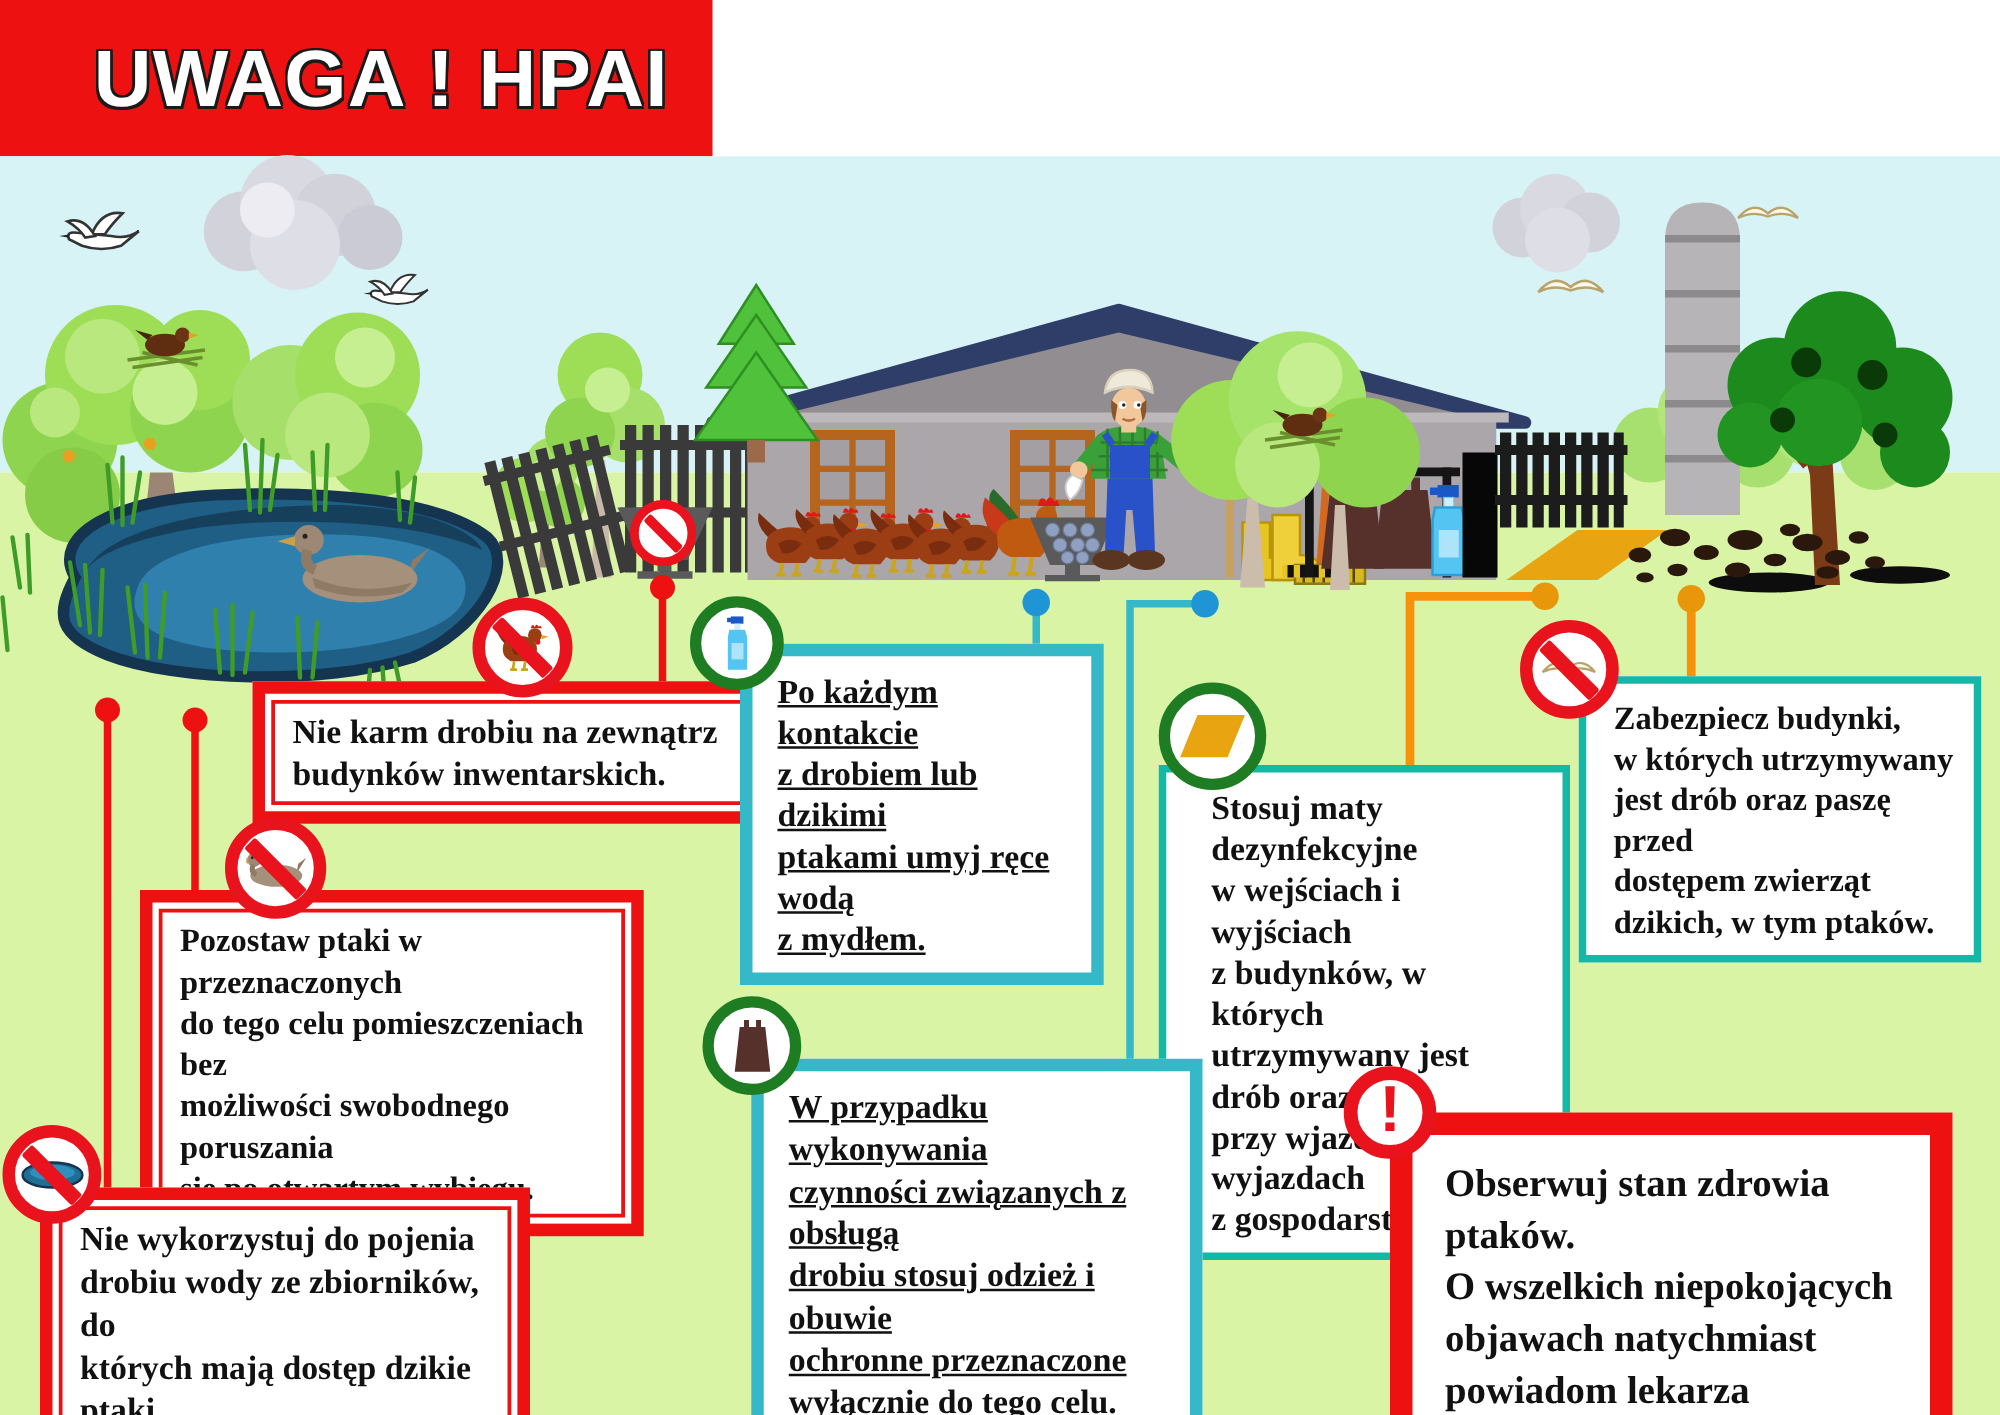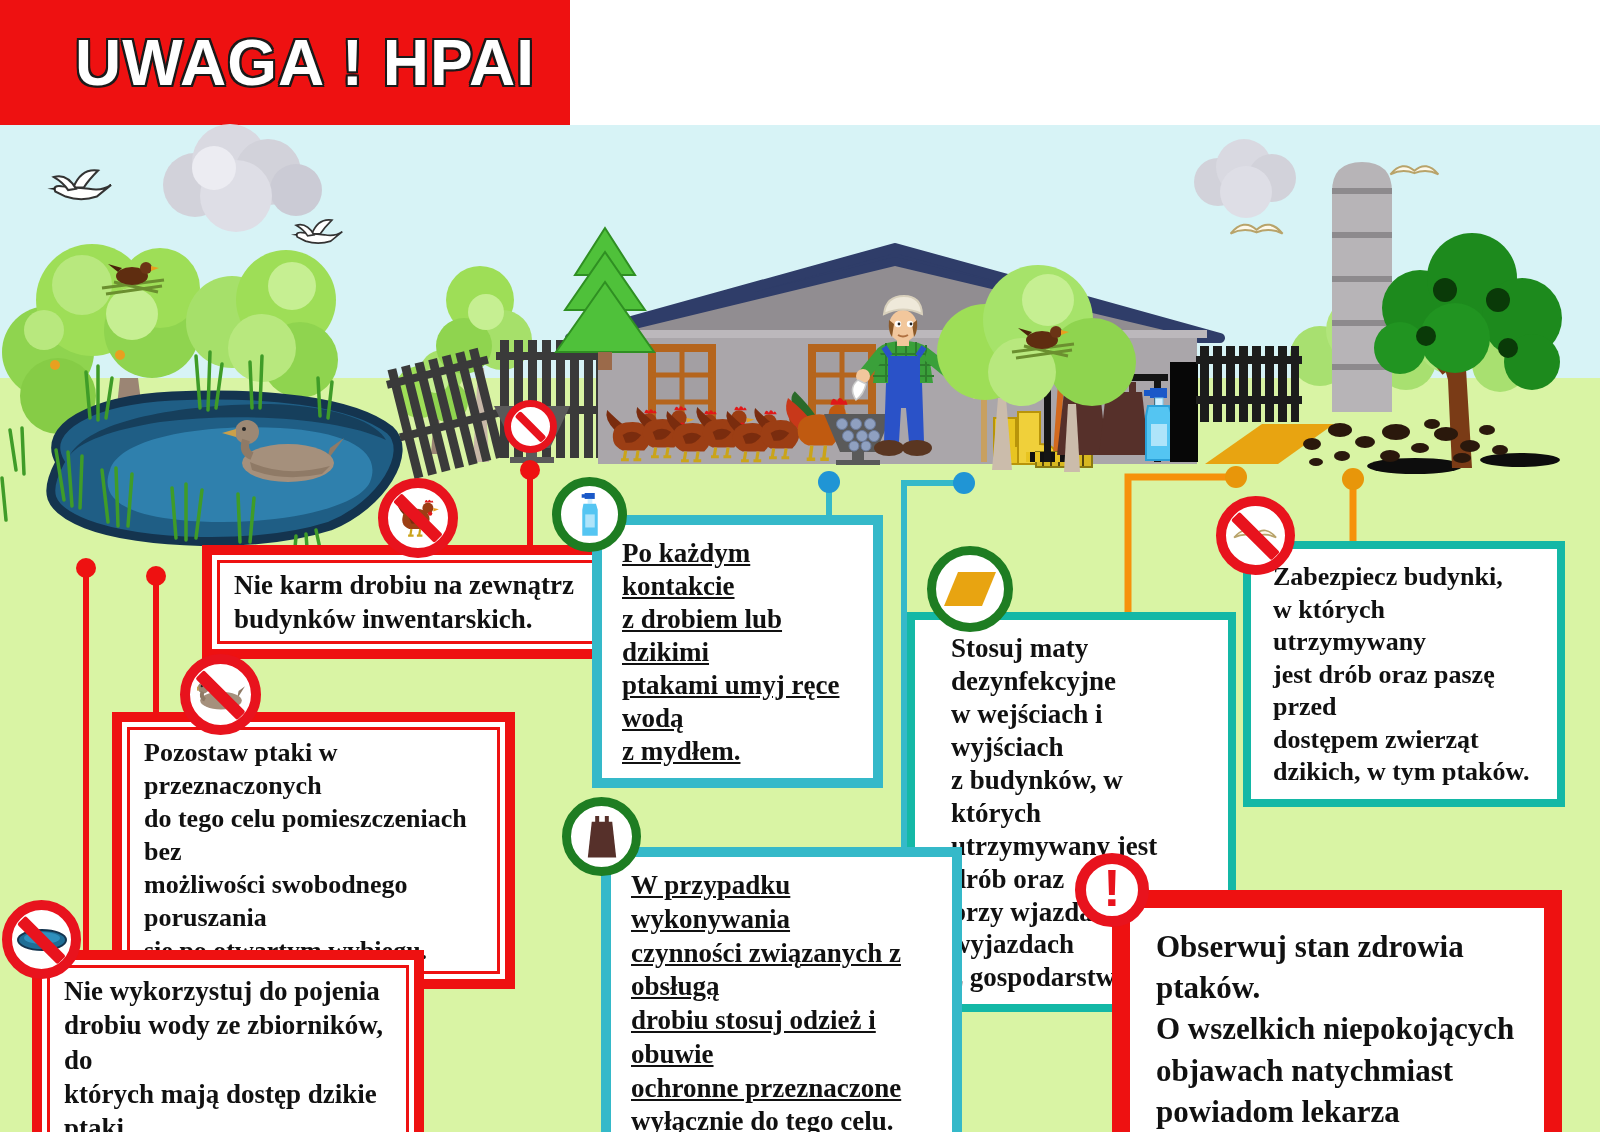--- a/index.html
+++ b/index.html
@@ -15,21 +15,21 @@
           font-size:30px;line-height:1.33;letter-spacing:-0.5px;white-space:pre-line;}
   
   .scene{position:absolute;left:0;top:0;width:1600px;height:1132px;z-index:1;}
   
   .rule-box{position:absolute;background:#fff;box-sizing:border-box;z-index:3;
             font-family:"Liberation Serif",serif;font-weight:700;color:#111;}
   .rule-text{white-space:pre-line;}
   .box-red{border:10px solid #ee1111;box-shadow:inset 0 0 0 5px #ffffff,inset 0 0 0 8px #ee1111;
            padding:14px 16px 12px 22px;}
   .box-cyan{border:10px solid #35b9c9;padding:12px 14px 10px 20px;text-decoration:underline;}
-  .box-orange{border:8px solid #14b8a6;padding:12px 14px 10px 22px;}
+  .box-orange{border:6px solid #14b8a6;padding:12px 14px 10px 22px;margin-left:20px;}
   .box1{left:202px;top:545px;width:432px;font-size:27px;line-height:1.25;font-family:Liberation Serif, serif;}
   .box2{left:592px;top:515px;width:291px;font-size:27px;line-height:1.22;}
   .box3{left:112px;top:712px;width:403px;font-size:26px;line-height:1.27;}
   .box4{left:907px;top:612px;width:329px;font-size:27px;line-height:1.22;padding-left:36px;}
   .box5{left:1243px;top:541px;width:322px;font-size:26px;line-height:1.25;}
   .box6{left:601px;top:847px;width:361px;font-size:27px;line-height:1.25;}
   .box7{left:32px;top:950px;width:392px;font-size:27px;line-height:1.27;}
   .box8{left:1112px;top:890px;width:450px;border:18px solid #ee1111;box-shadow:none;
         padding:18px 20px 16px 26px;font-size:31px;line-height:1.33;}
   

